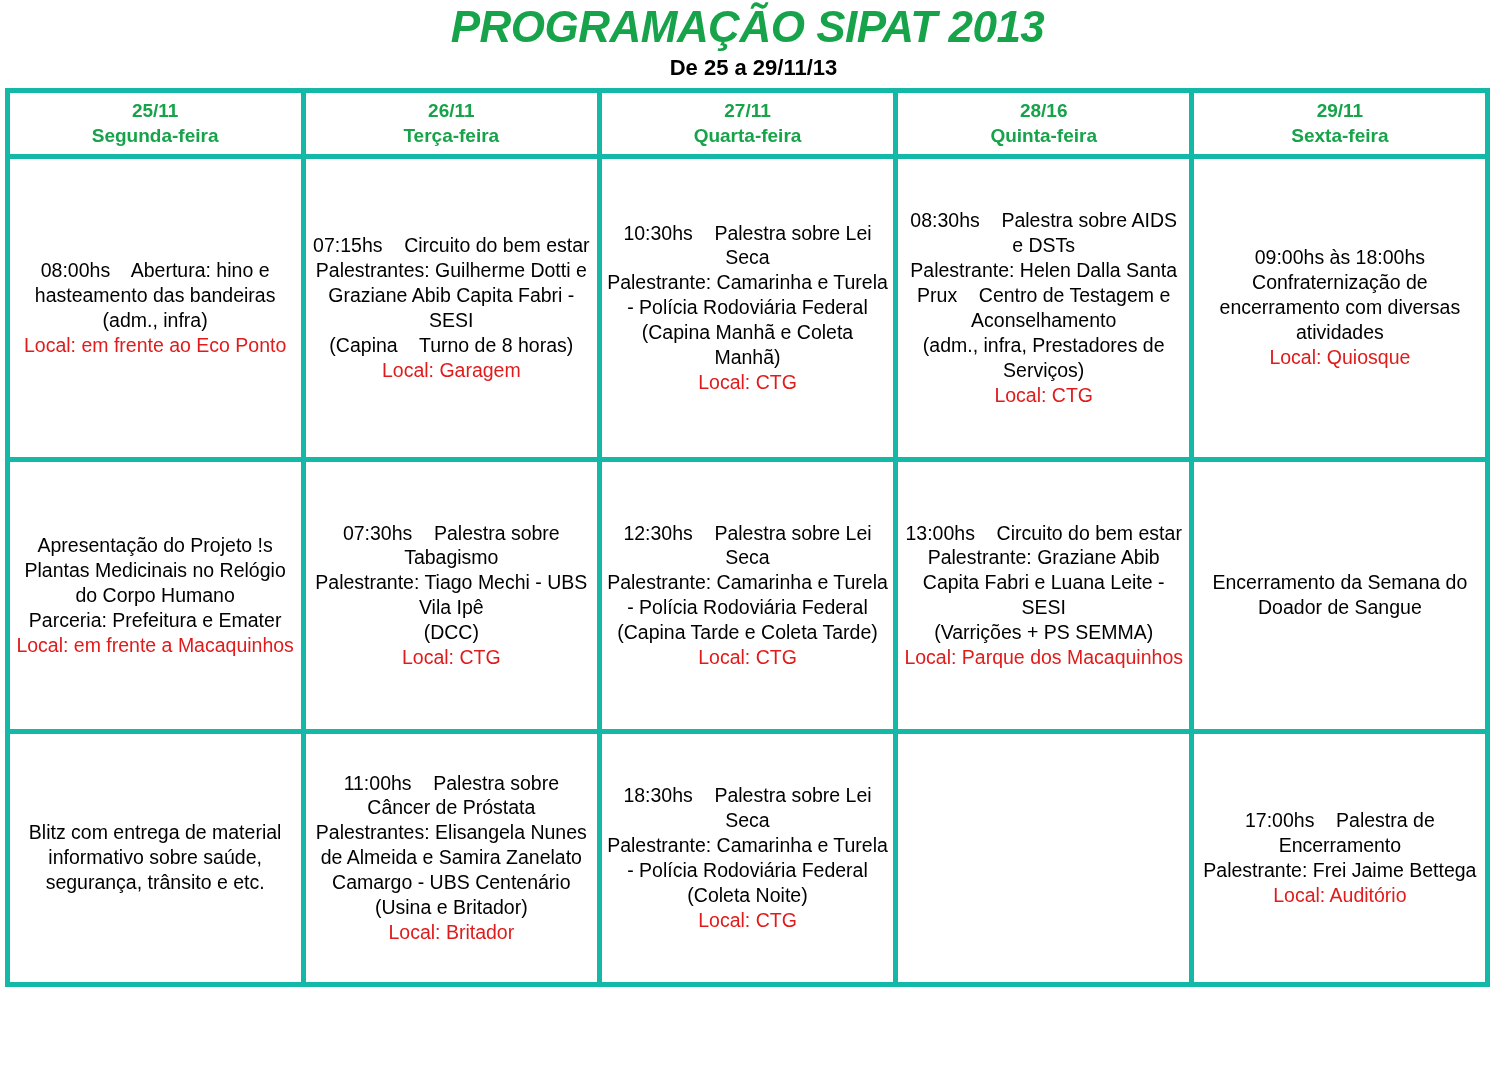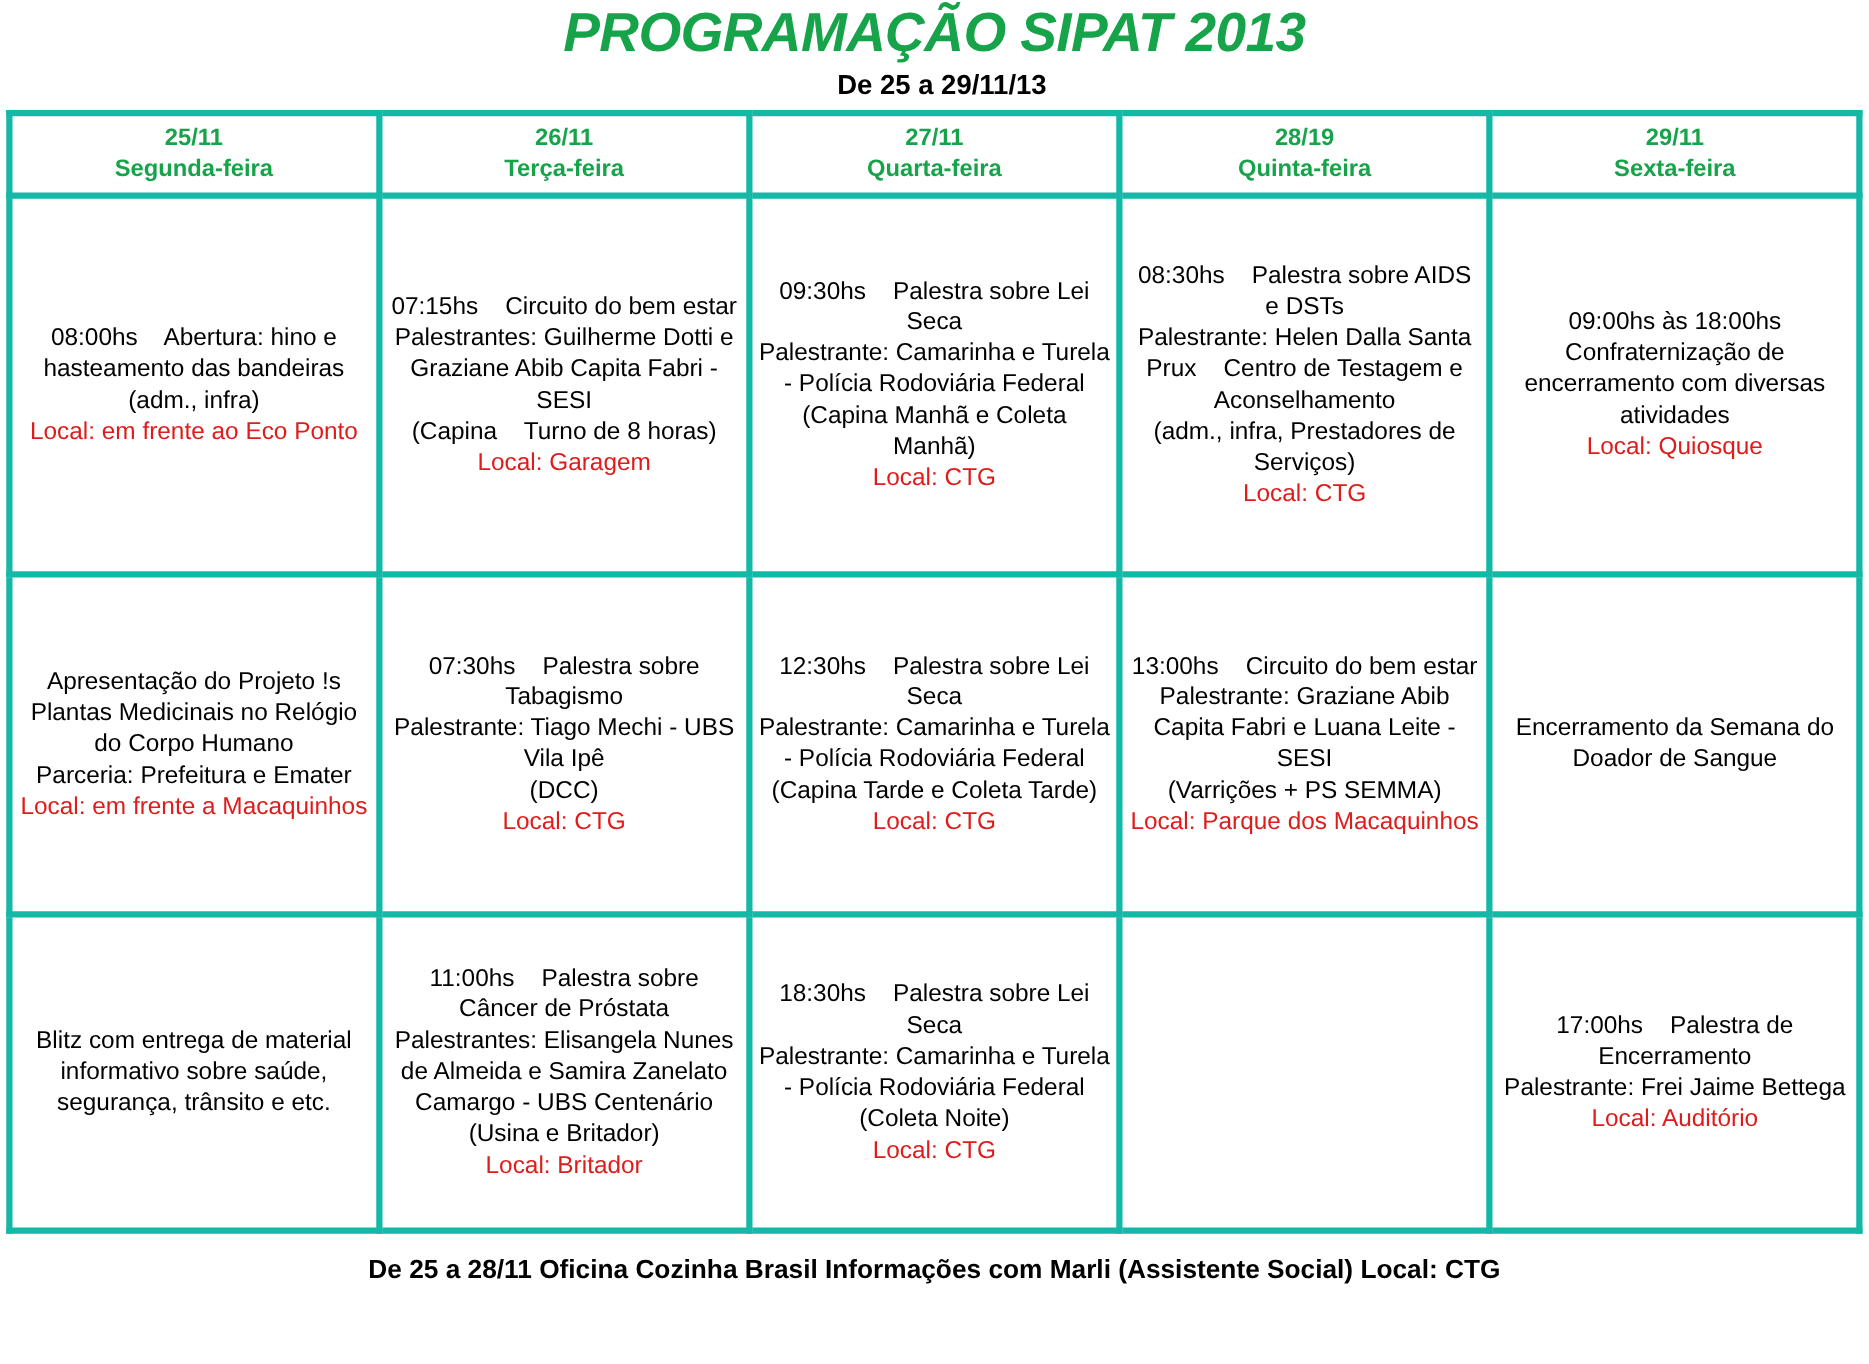--- a/index.html
+++ b/index.html
@@ -132,21 +132,21 @@
         </th>
         <th>
           <span class="hdr-date">26/11</span>
           <span class="hdr-day">Terça-feira</span>
         </th>
         <th>
           <span class="hdr-date">27/11</span>
           <span class="hdr-day">Quarta-feira</span>
         </th>
         <th>
-          <span class="hdr-date">28/19</span>
+          <span class="hdr-date">28/16</span>
           <span class="hdr-day">Quinta-feira</span>
         </th>
         <th>
           <span class="hdr-date">29/11</span>
           <span class="hdr-day">Sexta-feira</span>
         </th>
       </tr>
     </thead>
     <tbody>
 
@@ -156,21 +156,21 @@
 (adm., infra)</span>
           <span class="cell-local">Local: em frente ao Eco Ponto</span>
         </td>
         <td>
           <span class="cell-line">07:15hs    Circuito do bem estar
 Palestrantes: Guilherme Dotti e Graziane Abib Capita Fabri - SESI
 (Capina    Turno de 8 horas)</span>
           <span class="cell-local">Local: Garagem</span>
         </td>
         <td>
-          <span class="cell-line">09:30hs    Palestra sobre Lei Seca
+          <span class="cell-line">10:30hs    Palestra sobre Lei Seca
 Palestrante: Camarinha e Turela - Polícia Rodoviária Federal
 (Capina Manhã e Coleta Manhã)</span>
           <span class="cell-local">Local: CTG</span>
         </td>
         <td>
           <span class="cell-line">08:30hs    Palestra sobre AIDS e DSTs
 Palestrante: Helen Dalla Santa Prux    Centro de Testagem e Aconselhamento
 (adm., infra, Prestadores de Serviços)</span>
           <span class="cell-local">Local: CTG</span>
         </td>
@@ -234,15 +234,14 @@
         <td>
           <span class="cell-line">17:00hs    Palestra de Encerramento
 Palestrante: Frei Jaime Bettega</span>
           <span class="cell-local">Local: Auditório</span>
         </td>
       </tr>
 
     </tbody>
   </table>
 
-  <div class="footer">De 25 a 28/11 Oficina Cozinha Brasil    Informações com Marli (Assistente Social)    Local: CTG</div>
 
 </div>
 
 </body></html>

